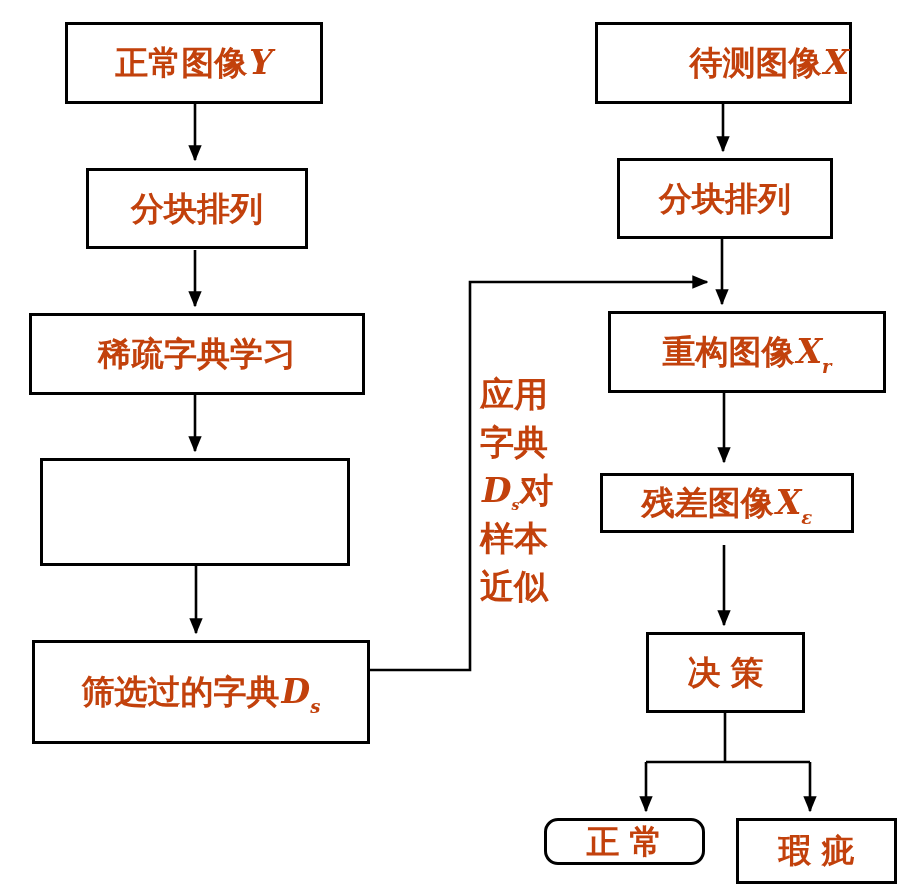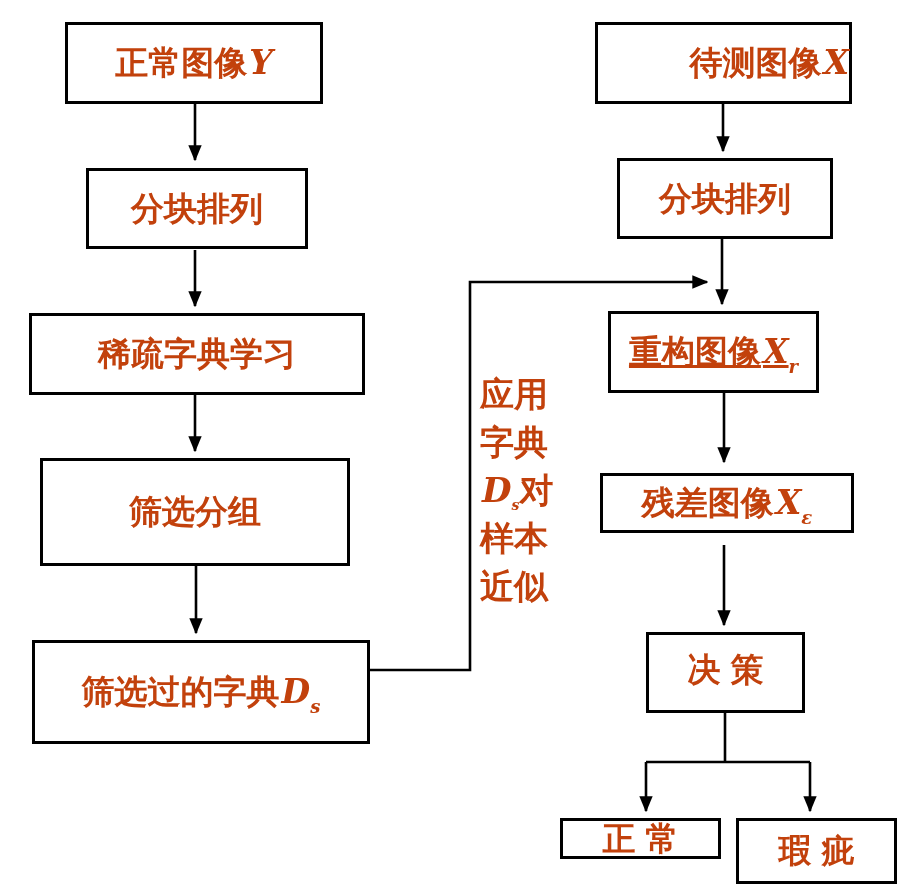--- a/index.html
+++ b/index.html
@@ -95,48 +95,47 @@
 
   <div class="box" style="left:78px; top:168px; width:222px; height:81px;">
     <span class="line"><span>分块排列</span></span>
   </div>
 
   <div class="box" style="left:21px; top:313px; width:336px; height:82px;">
     <span class="line"><span>稀疏字典学习</span></span>
   </div>
 
   <div class="box" style="left:32px; top:458px; width:310px; height:108px; line-height:1.35;">
-    <span class="line"><span>筛选分组</span></span>
   </div>
 
   <div class="box" style="left:24px; top:640px; width:338px; height:104px;">
     <span class="line"><span>筛选过的字典</span><span class="var">D</span><sub class="sub">s</sub></span>
   </div>
 
   <div class="box" style="left:587px; top:22px; width:257px; height:82px;align-items:flex-end;">
     <span class="line"><span>待测图像</span><span class="var">X</span></span>
   </div>
 
   <div class="box" style="left:609px; top:158px; width:216px; height:81px;">
     <span class="line"><span>分块排列</span></span>
   </div>
 
-  <div class="box" style="left:600px; top:311px; width:211px; height:82px;text-decoration:underline;">
+  <div class="box" style="left:600px; top:311px; width:278px; height:82px;">
     <span class="line"><span>重构图像</span><span class="var">X</span><sub class="sub">r</sub></span>
   </div>
 
   <div class="box" style="left:592px; top:473px; width:254px; height:60px;">
     <span class="line"><span>残差图像</span><span class="var">X</span><sub class="sub">ε</sub></span>
   </div>
 
-  <div class="box" style="left:638px; top:632px; width:159px; height:81px;font-family:Liberation Mono, monospace;">
+  <div class="box" style="left:638px; top:632px; width:159px; height:81px;">
     <span class="line spaced"><span>决策</span></span>
   </div>
 
-  <div class="box" style="left:552px; top:818px; width:161px; height:41px;">
+  <div class="box" style="left:536px; top:818px; width:161px; height:47px;border-radius:14px;">
     <span class="line spaced"><span>正常</span></span>
   </div>
 
   <div class="box" style="left:728px; top:818px; width:161px; height:66px;">
     <span class="line spaced"><span>瑕疵</span></span>
   </div>
 
   <div class="annotation">
     <div class="aline"><span>应用</span></div>
     <div class="aline"><span>字典</span></div>

